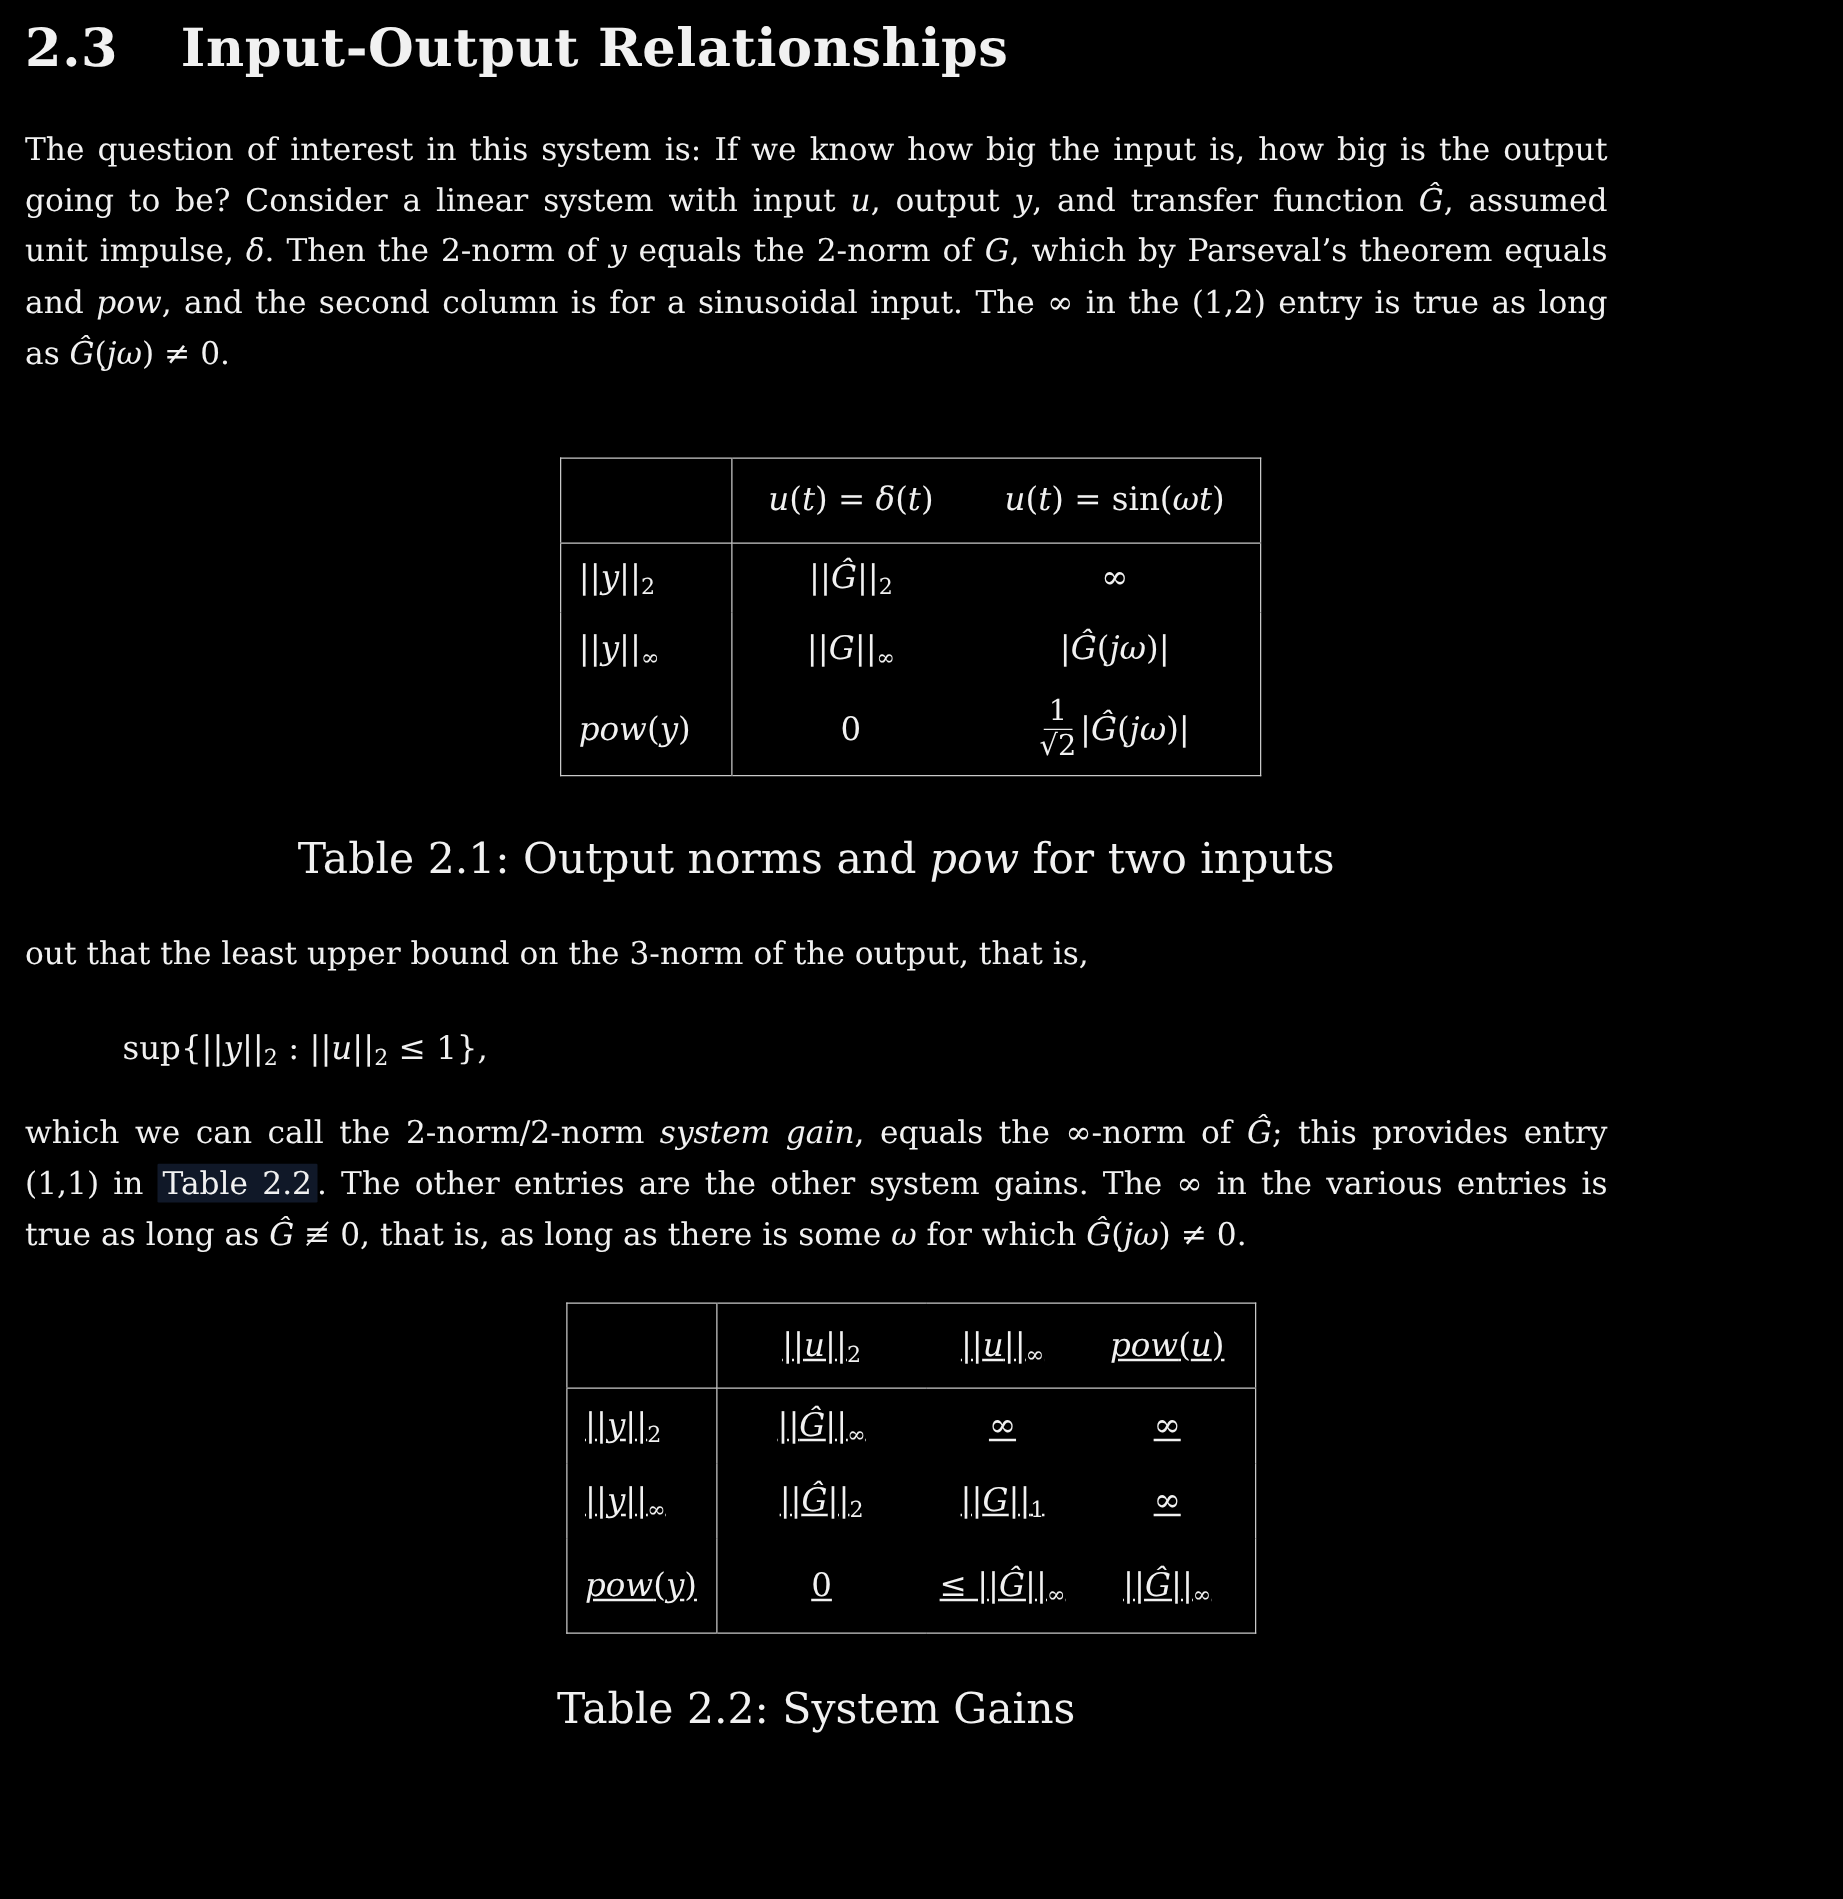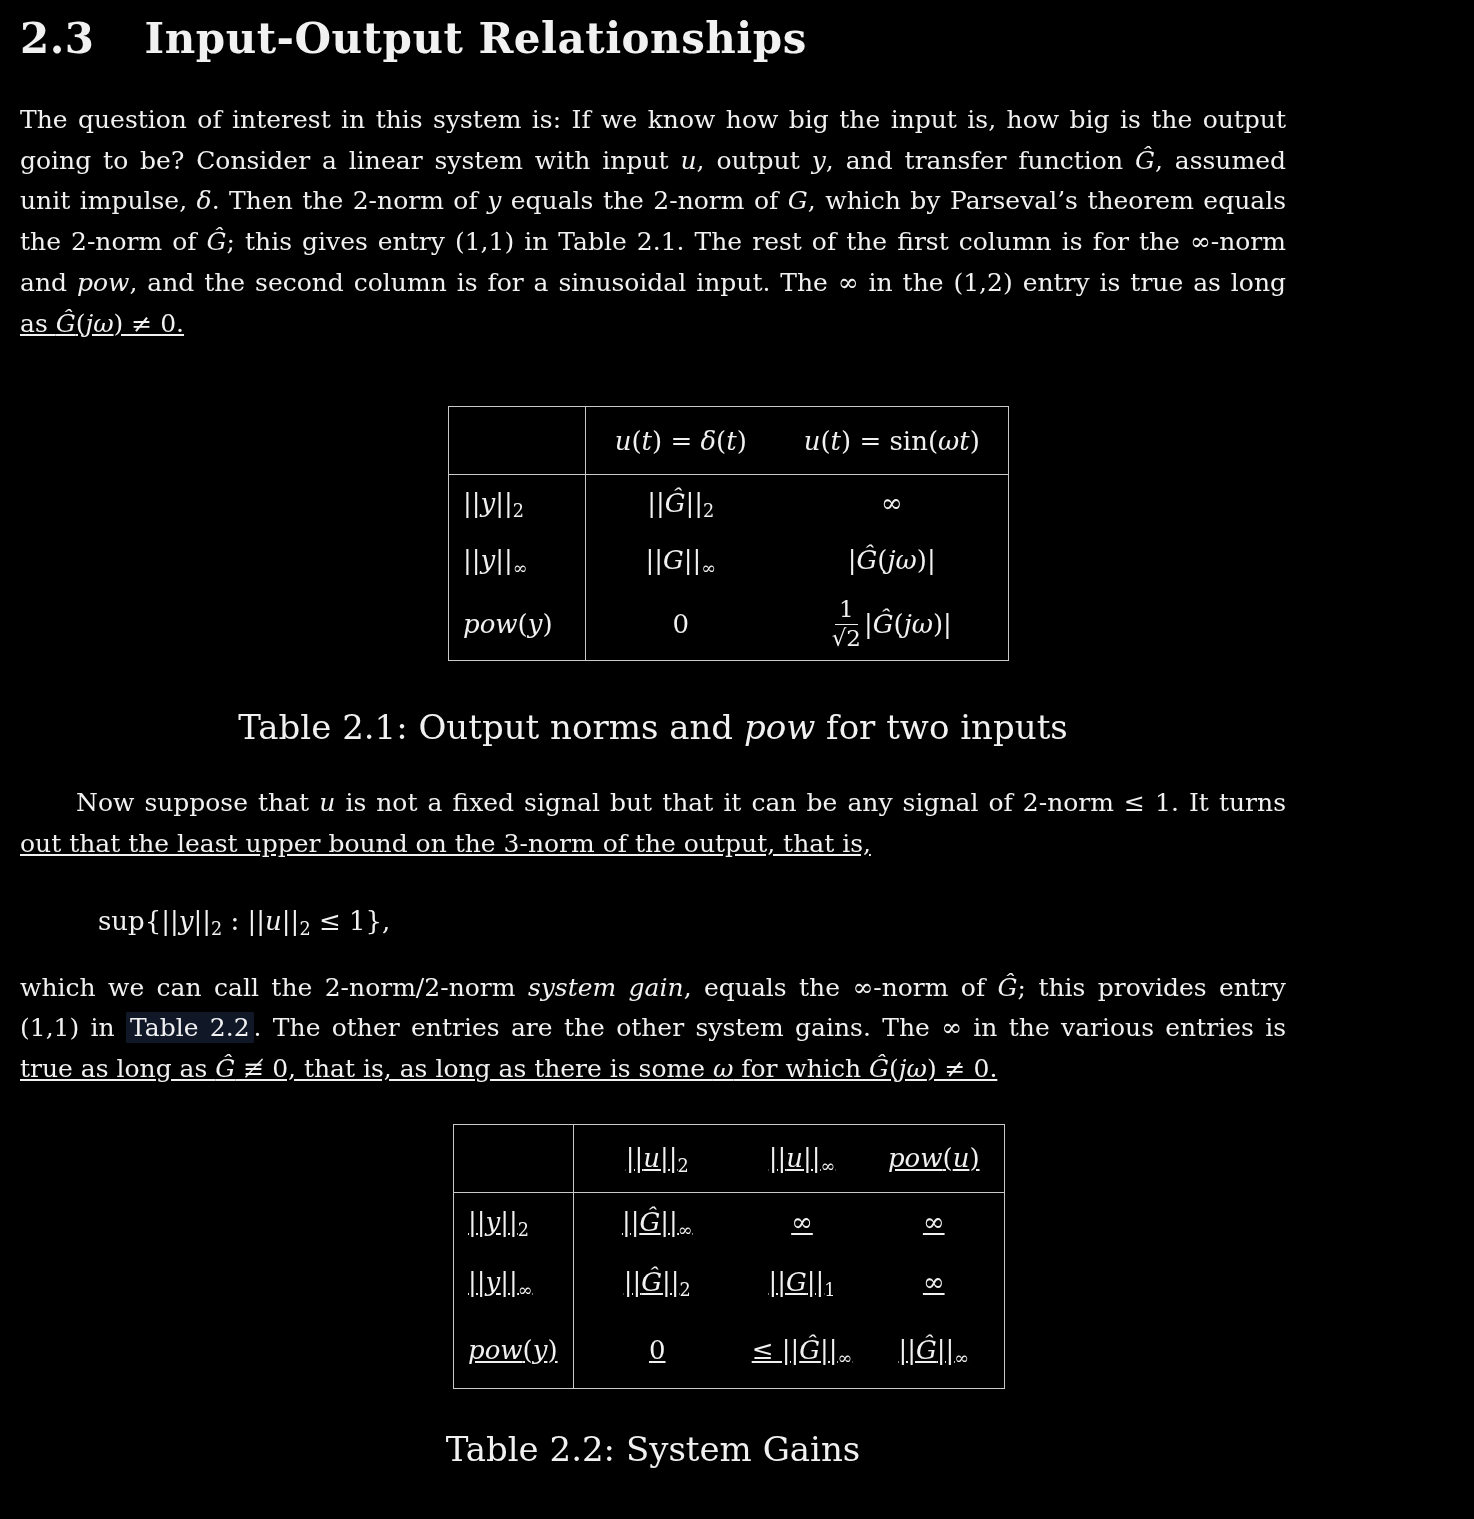--- a/index.html
+++ b/index.html
@@ -11,21 +11,21 @@
 
   h1.section{display:flex;align-items:baseline;margin:0;padding-top:16px;
     font-size:42px;line-height:46px;font-weight:bold;letter-spacing:.5px;}
   .sec-num{margin-right:50px;}
 
   .para{font-size:25px;}
   .p1{margin-top:38px;}
   .p2{margin-top:36px;}
   .p3{margin-top:24px;}
   .jline{text-align:justify;text-align-last:justify;line-height:40.7px;white-space:normal;}
-  .jline.last{text-align-last:left;text-decoration:underline;}
+  .jline.last{text-align-last:left;}
   .jline.indent{text-indent:56px;}
   sub{font-size:68%;line-height:0;vertical-align:-0.28em;}
   i{font-style:italic;}
   mark{background:#101828;color:inherit;padding:1px 4px;border-radius:1px;}
 
   .tablewrap{width:fit-content;}
   .t1{margin-top:62px;margin-left:428px;}
   .t2{margin-top:34px;margin-left:433px;text-decoration:underline;}
   table.mtable{border-collapse:collapse;table-layout:fixed;font-size:26px;
     border:1.5px solid #c9c9c9;}
@@ -53,21 +53,20 @@
 
     <h1 class="section">
       <span class="sec-num">2.3</span>
       <span>Input-Output Relationships</span>
     </h1>
 
     <div class="para p1">
       <div class="jline">The question of interest in this system is: If we know how big the input is, how big is the output</div>
       <div class="jline">going to be? Consider a linear system with input <i>u</i>, output <i>y</i>, and transfer function <i>Ĝ</i>, assumed</div>
       <div class="jline">unit impulse, <i>δ</i>. Then the 2-norm of <i>y</i> equals the 2-norm of <i>G</i>, which by Parseval’s theorem equals</div>
-      <div class="jline">the 2-norm of <i>Ĝ</i>; this gives entry (1,1) in Table 2.1. The rest of the first column is for the ∞-norm</div>
       <div class="jline">and <i>pow</i>, and the second column is for a sinusoidal input. The ∞ in the (1,2) entry is true as long</div>
       <div class="jline last">as <i>Ĝ</i>(<i>jω</i>) ≠ 0.</div>
     </div>
 
     <div class="tablewrap t1">
       <table class="mtable">
         <colgroup>
             <col style="width:137px">
             <col style="width:190px">
             <col style="width:233px">
@@ -98,21 +97,20 @@
                 </span><span class="frac-rest">|<i>Ĝ</i>(<i>jω</i>)|</span>
             </td>
           </tr>
         </tbody>
       </table>
     </div>
 
     <div class="caption cap1">Table 2.1: Output norms and <i>pow</i> for two inputs</div>
 
     <div class="para p2">
-      <div class="jline indent">Now suppose that <i>u</i> is not a fixed signal but that it can be any signal of 2-norm ≤ 1. It turns</div>
       <div class="jline last">out that the least upper bound on the 3-norm of the output, that is,</div>
     </div>
 
     <div class="equation">sup{||<i>y</i>||<sub>2</sub> : ||<i>u</i>||<sub>2</sub> ≤ 1},</div>
 
     <div class="para p3">
       <div class="jline">which we can call the 2-norm/2-norm <i>system gain</i>, equals the ∞-norm of <i>Ĝ</i>; this provides entry</div>
       <div class="jline">(1,1) in <mark>Table 2.2</mark>. The other entries are the other system gains. The ∞ in the various entries is</div>
       <div class="jline last">true as long as <i>Ĝ</i> ≢ 0, that is, as long as there is some <i>ω</i> for which <i>Ĝ</i>(<i>jω</i>) ≠ 0.</div>
     </div>

